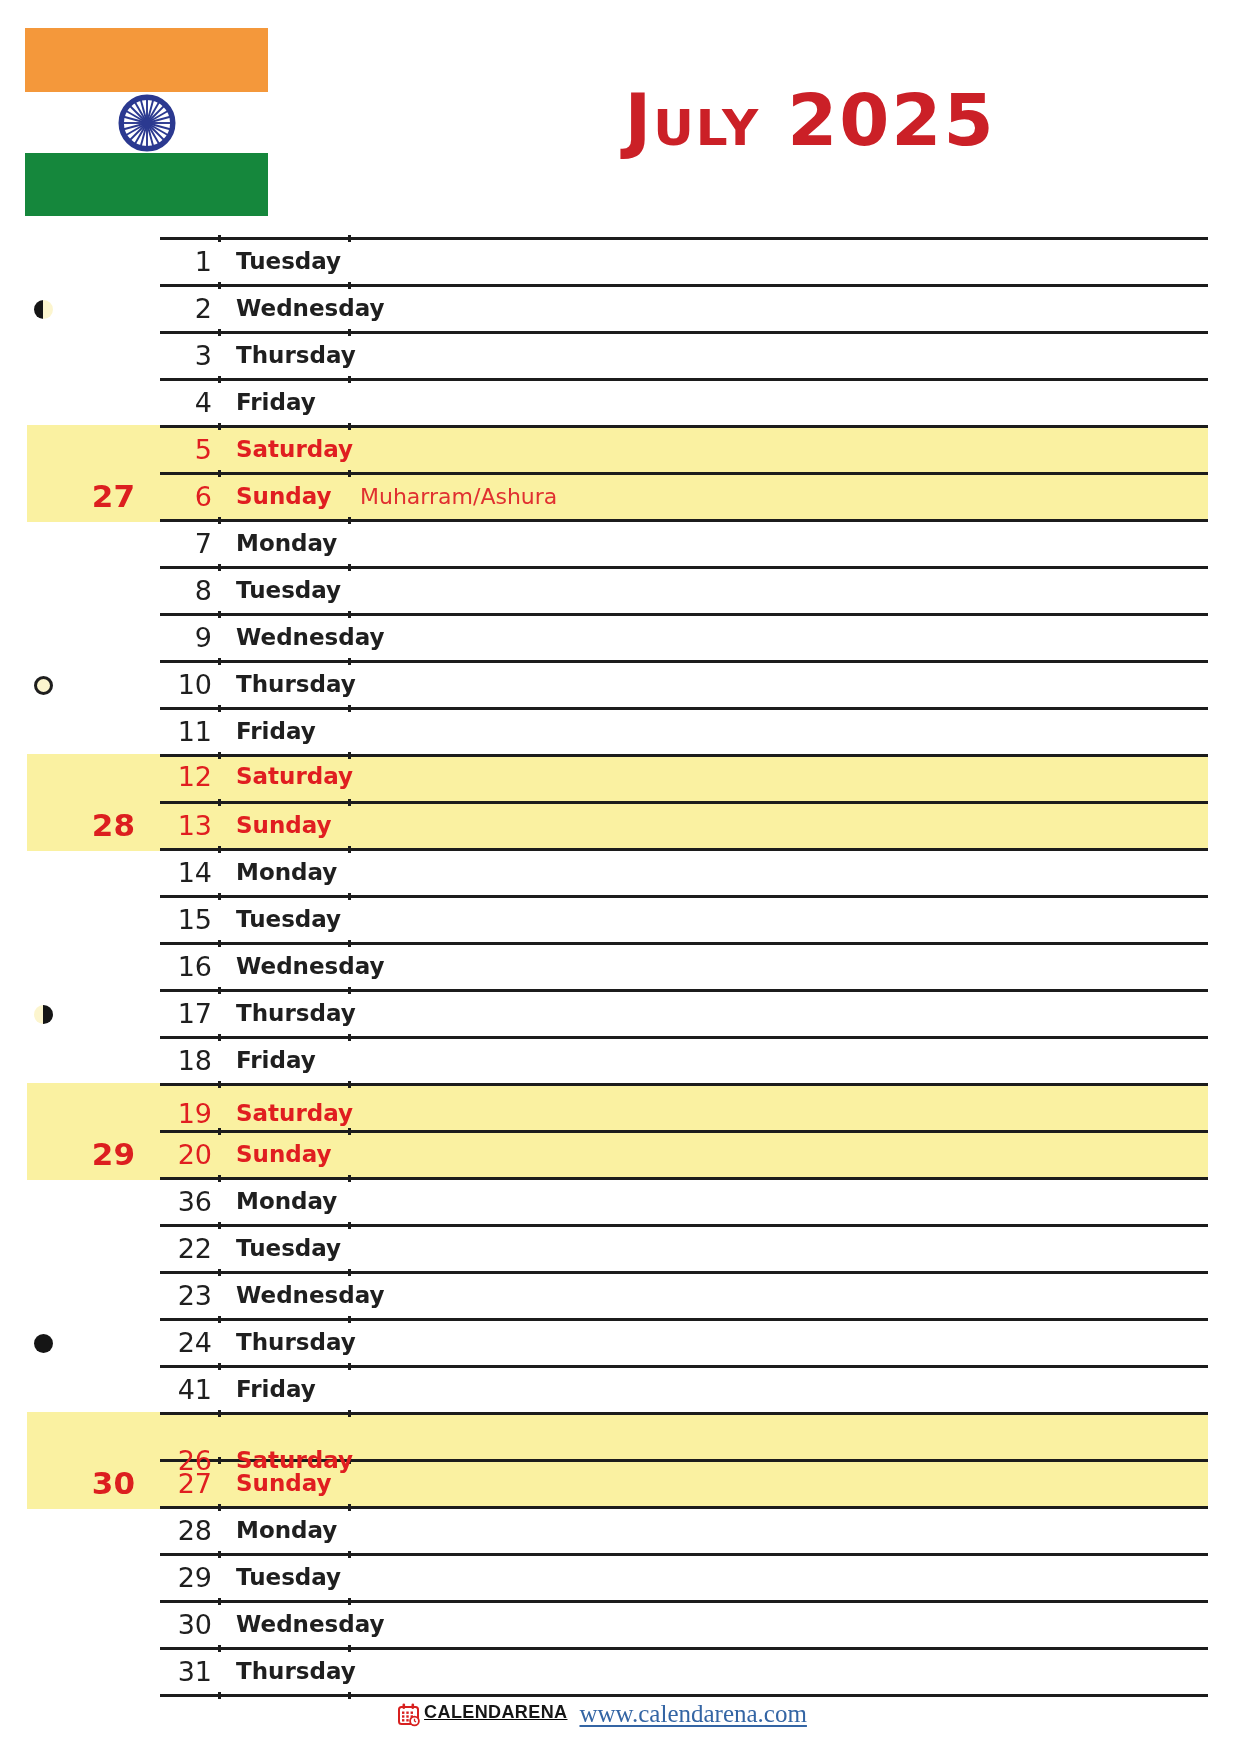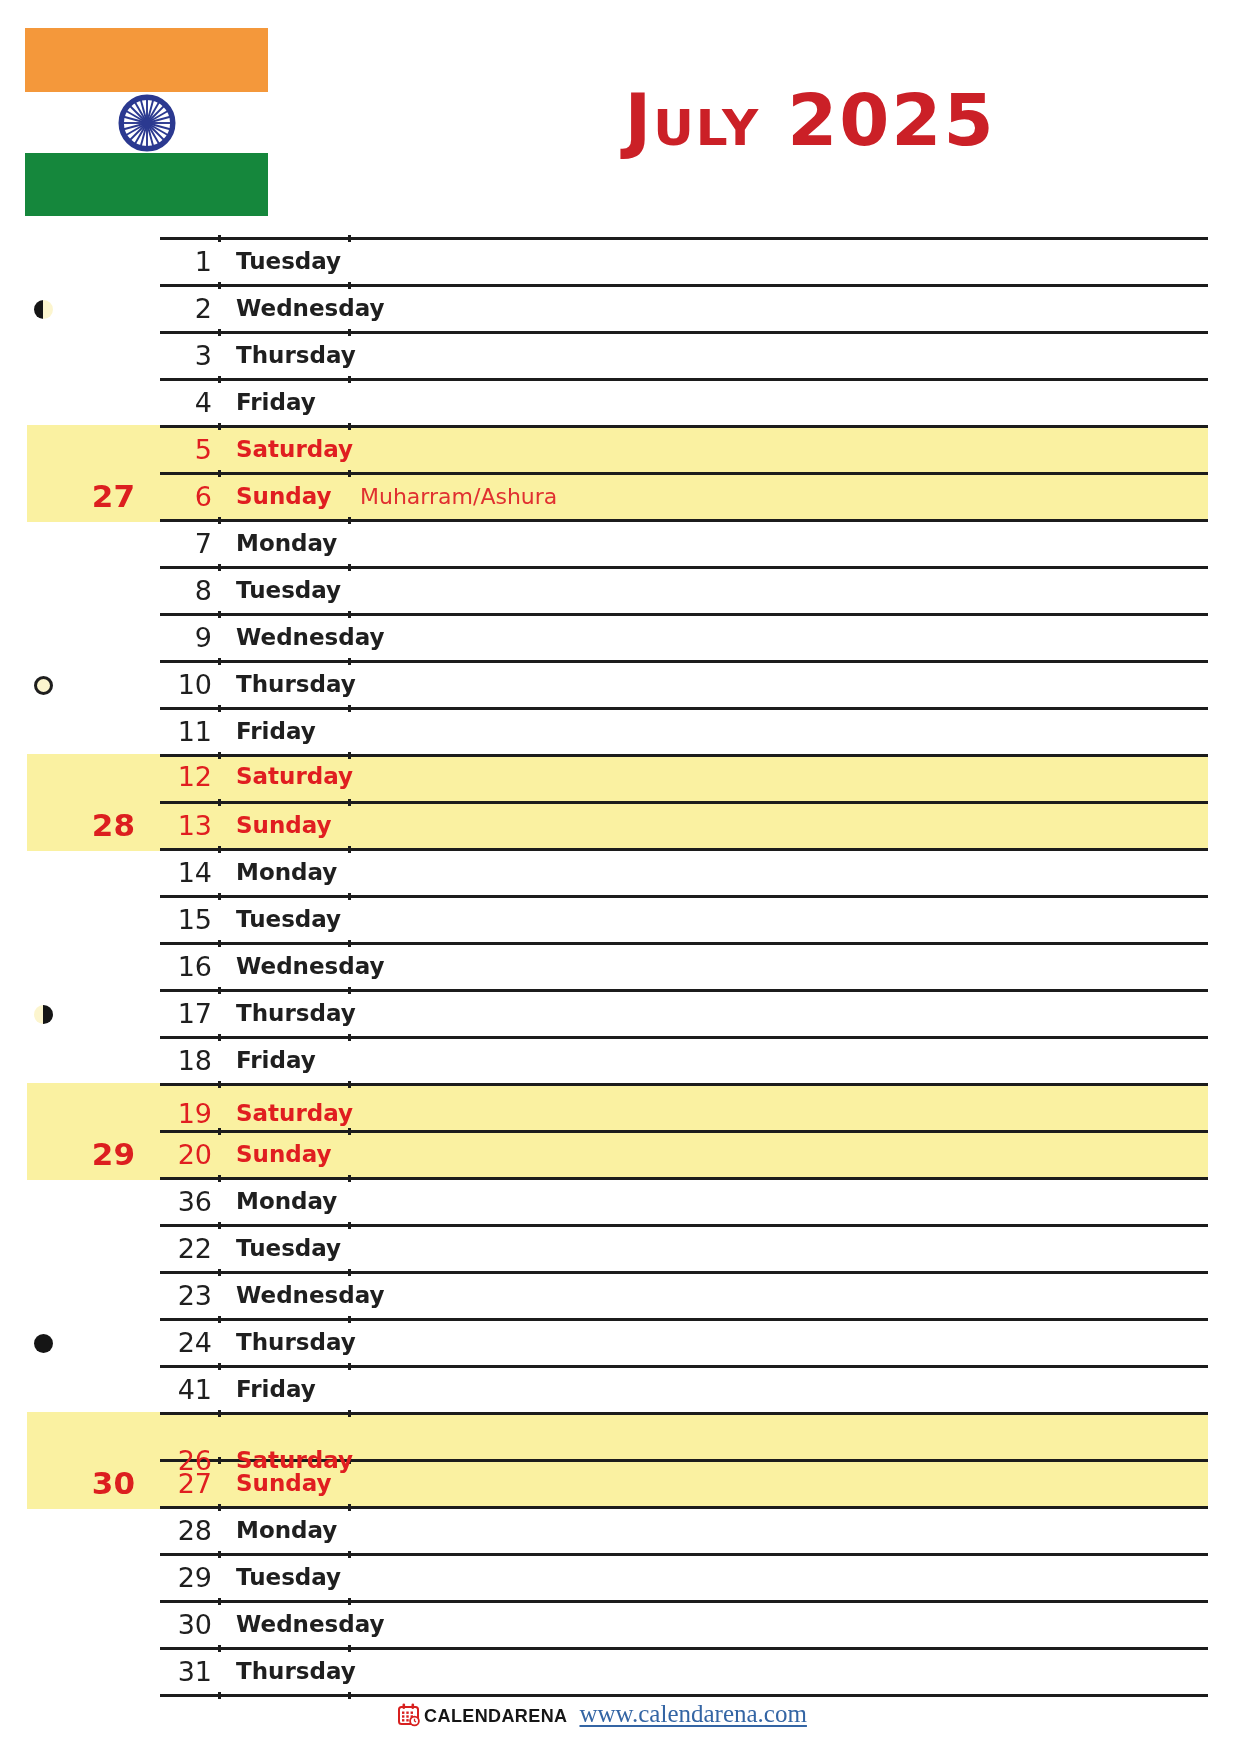--- a/index.html
+++ b/index.html
@@ -46,21 +46,21 @@
   .moon-last-quarter{width:19px;height:19px;background:linear-gradient(90deg,var(--moon-cream) 50%,var(--moon-dark) 50%);}
   .moon-full{width:13px;height:13px;background:var(--moon-cream);border:3px solid #1e1e1e;box-sizing:content-box;}
   .moon-new{width:19px;height:19px;background:var(--moon-dark);}
 
   
   .footer{
     position:absolute;left:0;top:1700px;width:1240px;
     display:flex;justify-content:center;align-items:center;gap:12px;
     transform:translateX(-18px);
   }
-  .logo-wrap{display:flex;align-items:flex-end;gap:4px;}
+  .logo-wrap{display:flex;align-items:flex-start;gap:4px;text-decoration:underline;}
   .logo-text{font-family:"Liberation Sans","DejaVu Sans",sans-serif;font-size:18px;font-weight:800;letter-spacing:0.4px;color:#161616;}
   .site-link{
     font-family:Liberation Serif, serif;
     font-size:25px;color:var(--link-blue);
     text-decoration:underline;text-underline-offset:3px;
   }
 </style>
 </head>
 <body>
 

